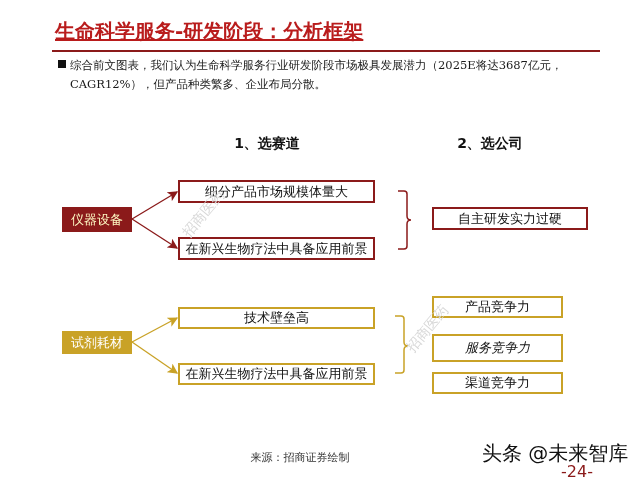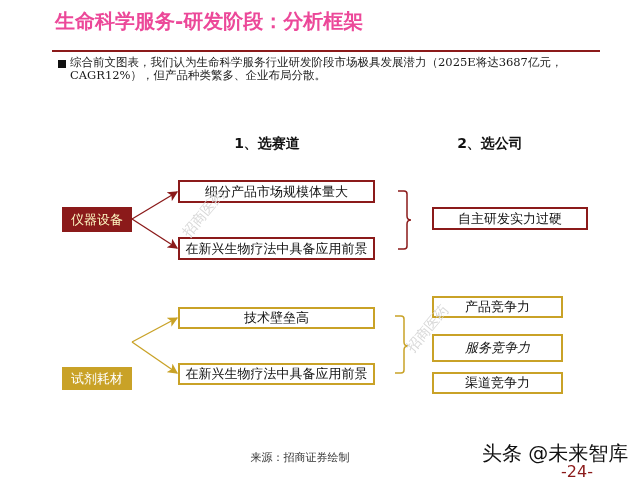--- a/index.html
+++ b/index.html
@@ -1,22 +1,22 @@
 <!DOCTYPE html>
 <html><head>
 <meta charset="utf-8">
 <style>
   html, body { margin: 0; padding: 0; background: #ffffff; }
   body { width: 640px; height: 480px; position: relative; overflow: hidden;
          font-family: "DejaVu Serif", "Liberation Serif", serif; color: #1a1a1a; }
   .abs { position: absolute; }
-  .title { left: 55px; top: 8px; font-family: "DejaVu Sans", "Liberation Sans", sans-serif;
-           font-size: 20px; font-weight: bold; color: #ec4899; letter-spacing: 0px; white-space: nowrap; }
+  .title { left: 55px; top: 18px; font-family: "DejaVu Sans", "Liberation Sans", sans-serif;
+           font-size: 20px; font-weight: bold; color: #b91c1c; letter-spacing: 0px; white-space: nowrap; text-decoration: underline; }
   .rule { left: 52px; top: 50px; width: 548px; height: 2px; background: #8b1a1a; }
-  .bullets { left: 58px; top: 56px; width: 540px; font-size: 11.5px; line-height: 13px; }
+  .bullets { left: 58px; top: 56px; width: 540px; font-size: 11.5px; line-height: 19px; }
   .bullet { position: relative; padding-left: 12px; }
   .bullet::before { content: ""; position: absolute; left: 0; top: 4px; width: 8px; height: 8px; background: #111; }
   .col-head { top: 135px; font-family: "DejaVu Sans", "Liberation Sans", sans-serif; font-size: 14px; font-weight: bold;
               color: #111; white-space: nowrap; transform: translateX(-50%); }
   .box { display: flex; align-items: center; justify-content: center; box-sizing: border-box;
          font-size: 13px; color: #111; white-space: nowrap; background: #fff; }
   .box.red { border: 2px solid #8b1a1a; }
   .box.gold { border: 2px solid #c9a227; }
   .src { left: 0; width: 640px; top: 450px; text-align: center; font-size: 11px; color: #333; }
   .src span { position: relative; left: -20px; }
@@ -57,21 +57,21 @@
   <line x1="132" y1="342" x2="177" y2="373" stroke="#c9a227" stroke-width="1.3" marker-end="url(#arGold)"></line>
 
   <path d="M395,316 L401,316 Q404,316 404,319 L404,342 Q404,346 408,346 Q404,346 404,350 L404,370 Q404,373 401,373 L395,373" fill="none" stroke="#c9a227" stroke-width="1.5"></path>
 </svg>
 
 <div class="abs box" style="left:62px; top:207px; width:70px; height:25px; background:#8b1a1a; color:#fef9c3; font-size:13px;">仪器设备</div>
 <div class="abs box red" style="left:178px; top:180px; width:197px; height:23px;">细分产品市场规模体量大</div>
 <div class="abs box red" style="left:178px; top:237px; width:197px; height:23px;">在新兴生物疗法中具备应用前景</div>
 <div class="abs box red" style="left:432px; top:207px; width:156px; height:23px;">自主研发实力过硬</div>
 
-<div class="abs box" style="left:62px; top:331px; width:70px; height:23px; background:#c9a227; color:#fff; font-size:13px;margin-top:36px;">试剂耗材</div>
+<div class="abs box" style="left:62px; top:331px; width:70px; height:23px; background:#c9a227; color:#fff; font-size:13px;">试剂耗材</div>
 <div class="abs box gold" style="left:178px; top:307px; width:197px; height:22px;">技术壁垒高</div>
 <div class="abs box gold" style="left:178px; top:363px; width:197px; height:22px;">在新兴生物疗法中具备应用前景</div>
 <div class="abs box gold" style="left:432px; top:296px; width:131px; height:22px;">产品竞争力</div>
 <div class="abs box gold" style="left:432px; top:334px; width:131px; height:28px;font-style:italic;">服务竞争力</div>
 <div class="abs box gold" style="left:432px; top:372px; width:131px; height:22px;">渠道竞争力</div>
 
 <div class="abs wm" style="left:176px; top:205px;">招商医药</div>
 <div class="abs wm" style="left:400px; top:320px;">招商医药</div>
 
 <div class="abs src"><span>来源：招商证券绘制</span></div>

